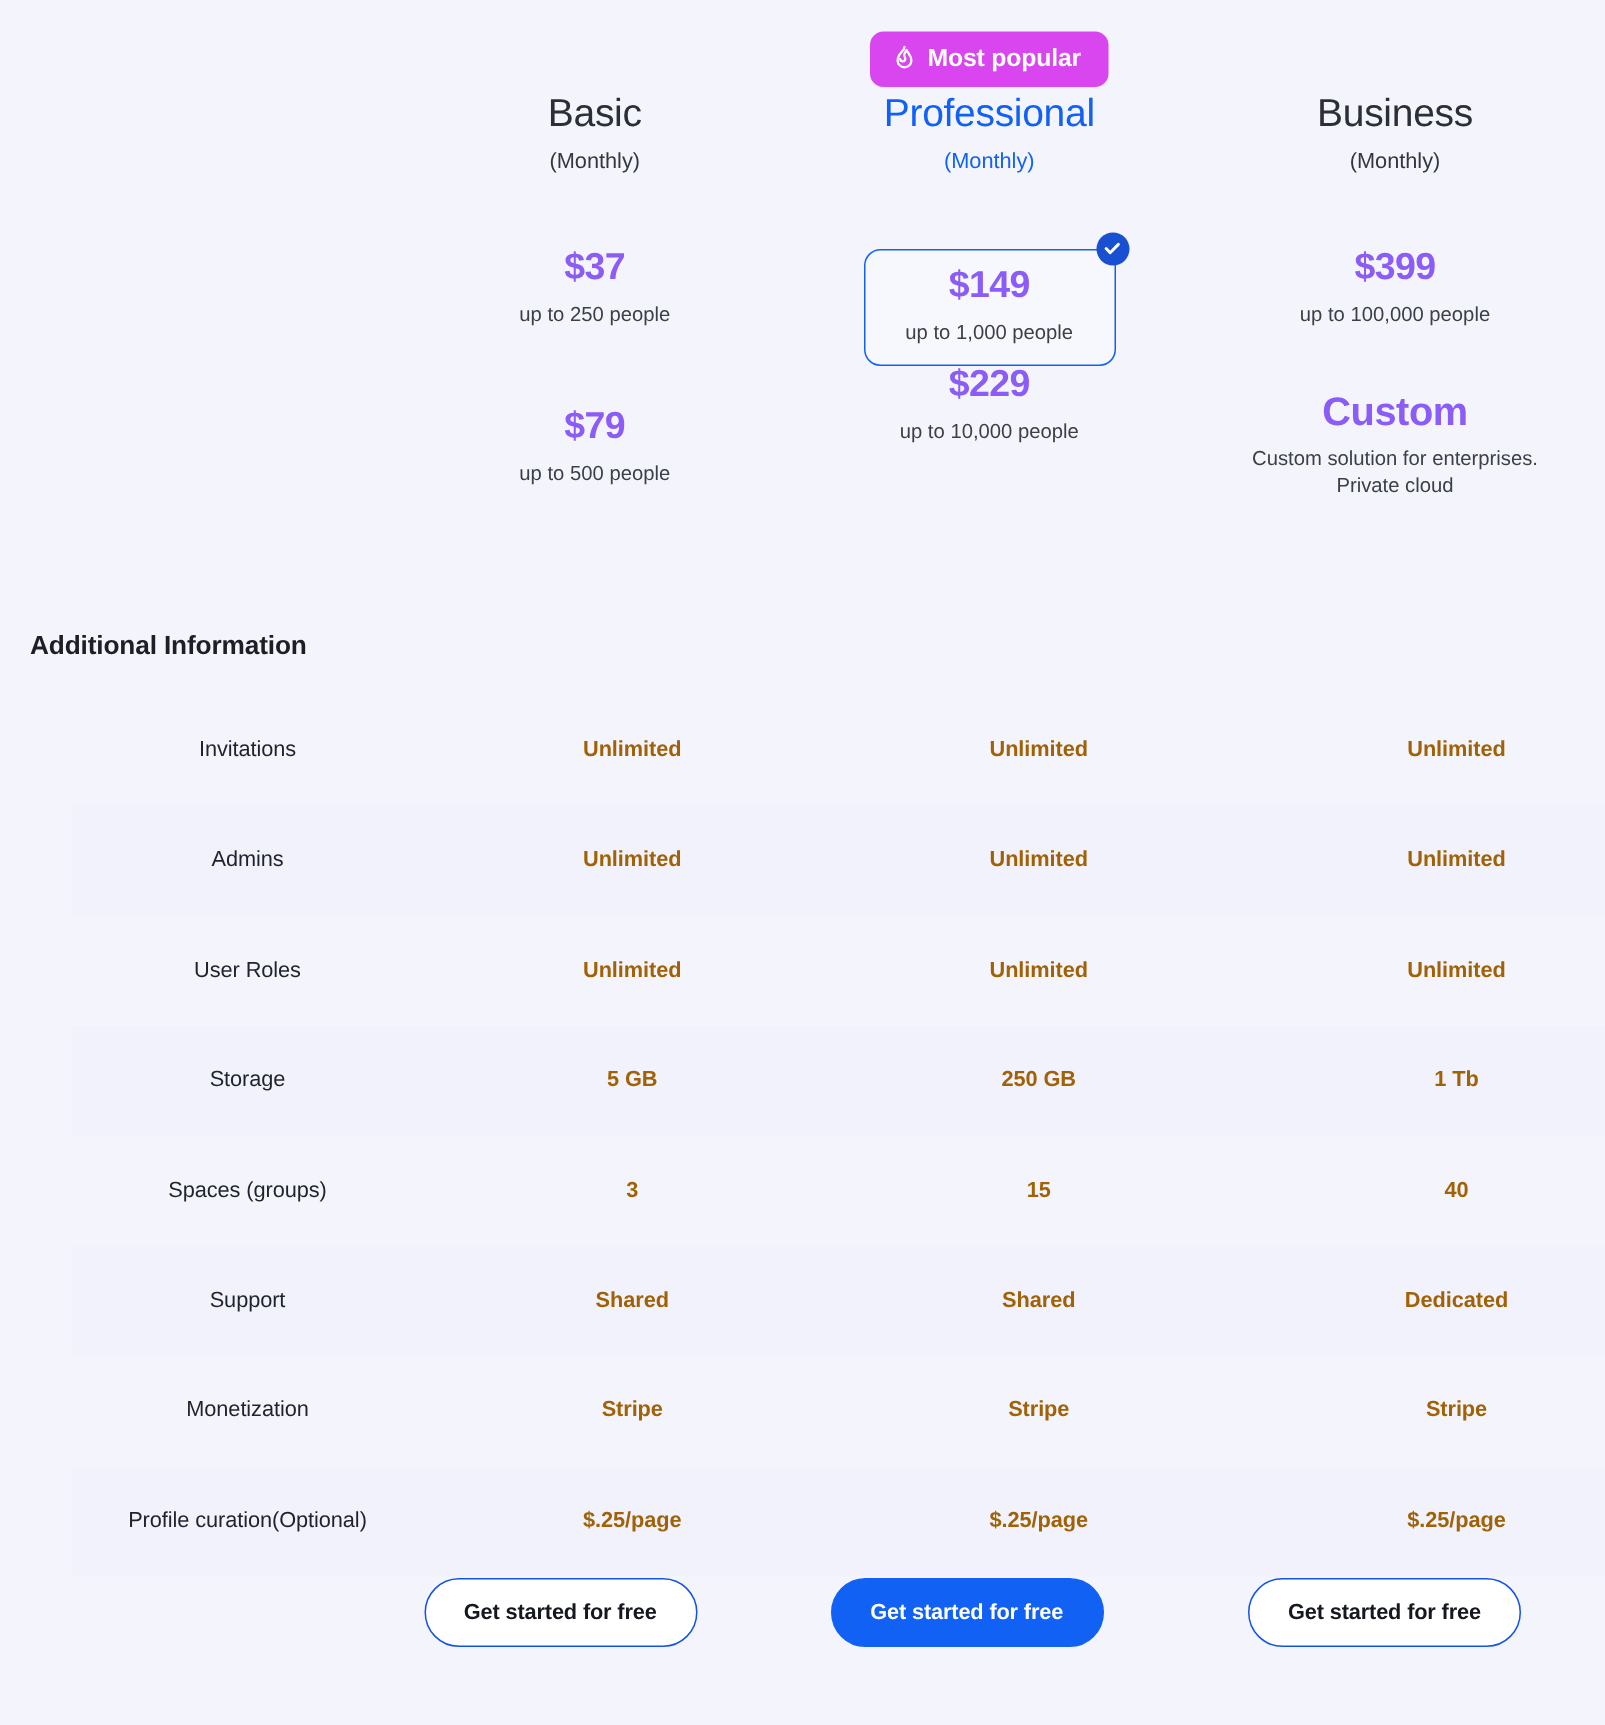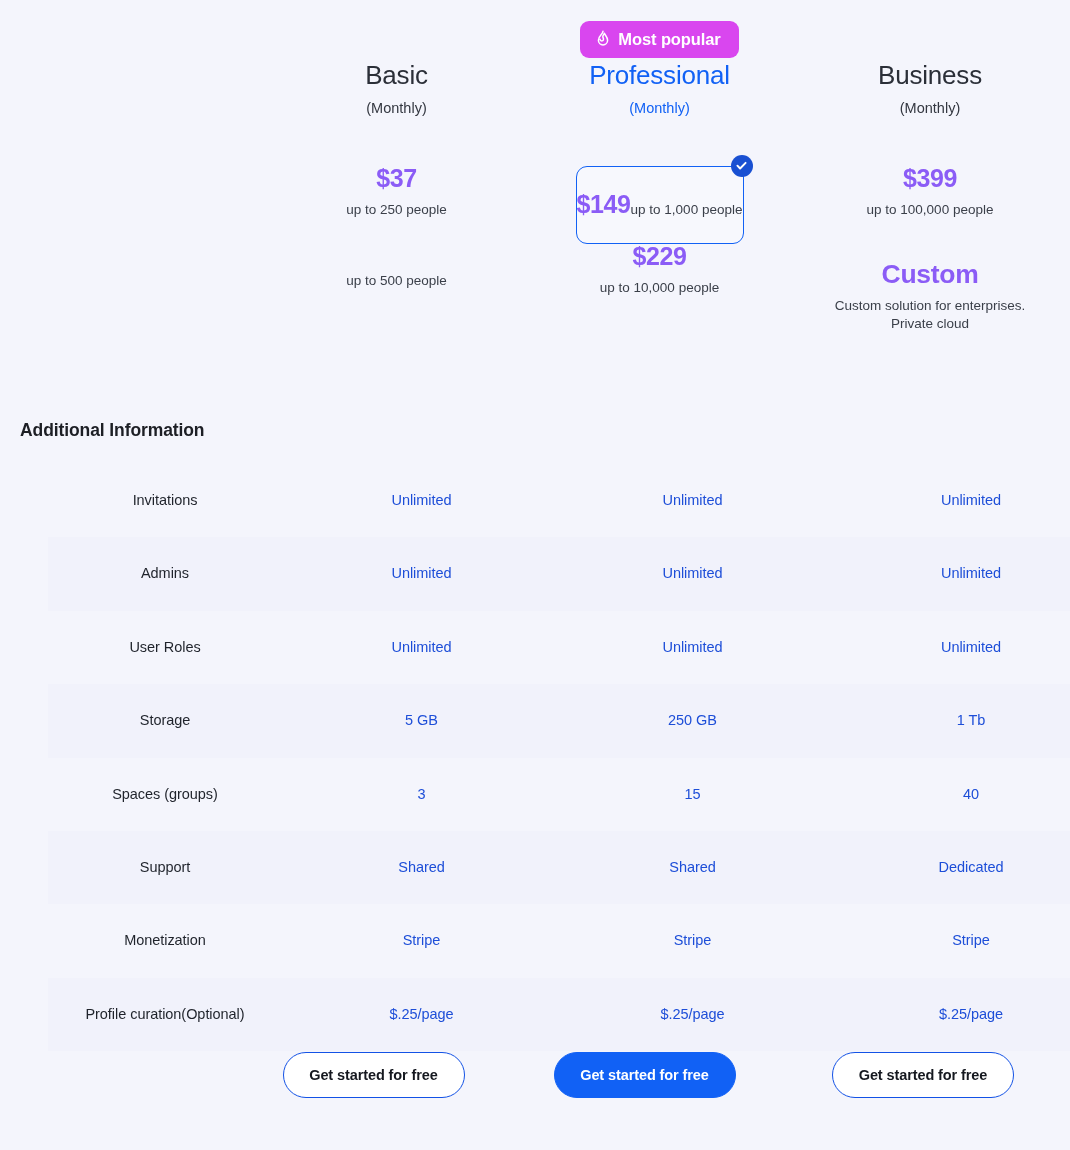--- a/index.html
+++ b/index.html
@@ -115,21 +115,21 @@
   .tier-card {
     position: absolute;
     left: 50%;
     transform: translateX(-50%);
     width: 168px;
     height: 78px;
     border: 1.6px solid #1161f5;
     border-radius: 11px;
     background: #f7f8fd;
     display: flex;
-    flex-direction: row;
+    flex-direction: column;
     align-items: center;
     justify-content: center;
   }
   .check-badge {
     position: absolute;
     top: -12px;
     right: -10px;
     width: 22px;
     height: 22px;
     border-radius: 50%;
@@ -169,22 +169,22 @@
     text-align: center;
     font-size: 14.5px;
     font-weight: 400;
     color: #1f232b;
     line-height: 1.2;
     letter-spacing: -0.05px;
   }
   .feature-value {
     text-align: center;
     font-size: 14.5px;
-    font-weight: 400;
-    color: #1d4ed8;
+    font-weight: 700;
+    color: #a16207;
     line-height: 1.2;
     letter-spacing: -0.05px;
   }
 
   
   .cta-row {
     position: absolute;
     left: 0;
     top: 1052px;
     width: 1070px;
@@ -230,20 +230,21 @@
       <div class="badge-wrap"></div>
       <div class="plan-name">Basic</div>
       <div class="plan-period">(Monthly)</div>
 
       <div class="tier" style="margin-top:50px;">
         <div class="tier-price">$37</div>
         <div class="tier-sub">up to 250 people</div>
       </div>
 
       <div class="tier" style="margin-top:54px;">
+        <div class="tier-price">$79</div>
         <div class="tier-sub">up to 500 people</div>
       </div>
     </div>
 
     <div class="plan-col professional">
       <div class="badge-wrap">
         <div class="popular-badge">
           <span>
             <svg class="flame-icon" viewBox="0 0 16 18" fill="none" xmlns="http://www.w3.org/2000/svg">
               <path d="M8 1.2c0 3.2-4.6 4.1-4.6 9.1a4.6 4.6 0 0 0 9.2 0c0-3.4-2.6-5-3.2-7.1-0.5 1.3-1.6 2.1-1.6 3.4 0 1 .7 1.6.7 2.6a1.7 1.7 0 0 1-3.4 0" stroke="#ffffff" stroke-width="1.5" stroke-linecap="round" stroke-linejoin="round"></path>

